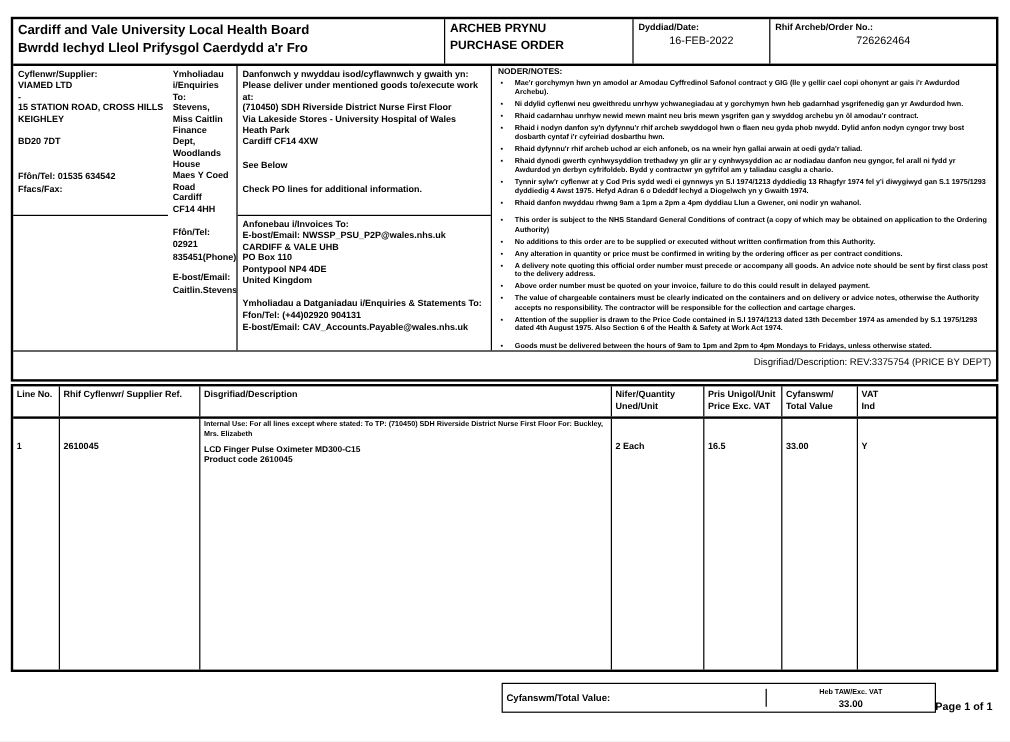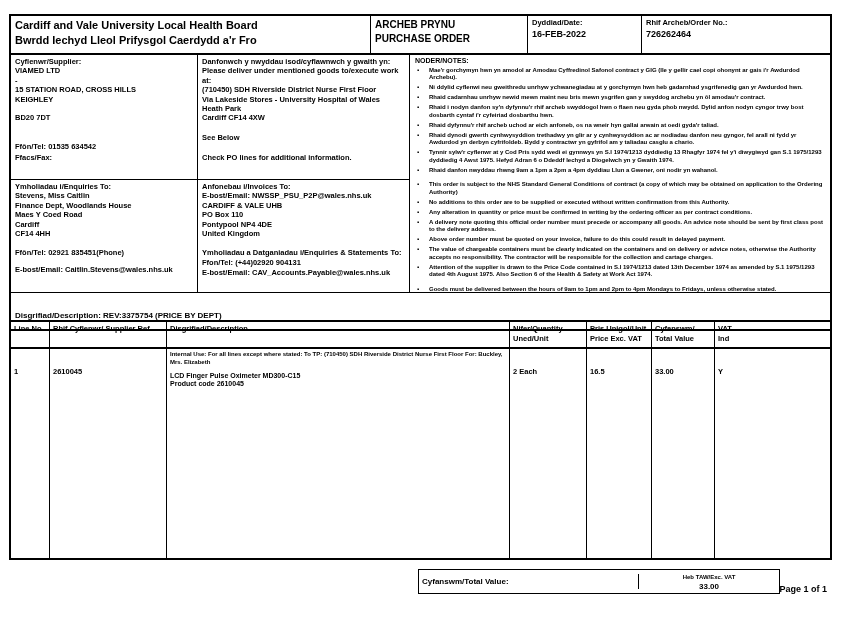--- a/index.html
+++ b/index.html
@@ -11,41 +11,41 @@
   
   .top-block { position:absolute; left:9px; top:14px; width:823px; border:2px solid #000; }
   .header-row { display:flex; border-bottom:2px solid #000; height:39px; }
   .hcell { padding:2px 4px; border-right:1px solid #000; overflow:hidden; }
   .hcell:last-child { border-right:none; }
   .h-title { width:360px; font-weight:bold; font-size:11px; line-height:1.35; }
   .h-doc   { width:157px; font-weight:bold; font-size:10px; line-height:1.4; }
   .h-date  { width:114px; }
   .h-order { flex:1; }
   .mini-label { font-weight:bold; font-size:7.5px; }
-  .mini-value { font-weight:bold; font-size:9px; margin-top:2px; }
+  .mini-value { font-weight:normal; font-size:9px; margin-top:2px;text-align:center; }
 
   .body-row { display:flex; height:237px; }
-  .col1 { width:187px; border-right:1px solid #000; display:flex; flex-direction:column; }
+  .col1 { width:187px; border-right:1px solid #000; display:flex; flex-direction:row; }
   .col2 { width:212px; border-right:1px solid #000; display:flex; flex-direction:column; }
   .col3 { flex:1; padding:2px 5px; overflow:hidden; }
   .sub-top { height:125px; border-bottom:1px solid #000; padding:2px 4px; overflow:hidden; }
   .sub-bottom { flex:1; padding:2px 4px; overflow:hidden; }
   .sec-label { font-weight:bold; font-size:7.5px; line-height:1.25; }
   .addr-line { font-weight:bold; font-size:7.5px; line-height:1.25; min-height:9px; }
   .spacer6 { height:6px; } .spacer10 { height:10px; }
   .contact-line { font-weight:bold; font-size:7.5px; line-height:1.4; }
 
   .notes-title { font-weight:bold; font-size:7px; }
   .note { position:relative; padding-left:14px; font-weight:bold; font-size:6px;
           line-height:1.25; margin-top:2.5px; }
   .note::before { content:"▪"; position:absolute; left:2px; top:0; font-size:6px; }
   .note.block-gap { margin-top:7px; }
 
-  .desc-row { border-top:1px solid #000; height:24px; padding:18px 4px;
-              font-weight:bold; font-size:8px; }
+  .desc-row { border-top:1px solid #000; height:24px; padding:4px 4px;
+              font-weight:normal; font-size:8px;text-align:right; }
 
   
   .items-table { position:absolute; left:9px; top:320px; width:823px; height:240px;
                  border:2px solid #000; display:flex; flex-direction:column; }
   .it-header { display:flex; border-bottom:2px solid #000; min-height:27px; }
   .it-body { flex:1; display:flex; }
   .itc { padding:2px 3px; border-right:1px solid #000; overflow:hidden; }
   .itc:last-child { border-right:none; }
   .c-line { width:39px; } .c-ref { width:117px; } .c-desc { width:343px; }
   .c-qty { width:77px; } .c-price { width:65px; } .c-total { width:63px; }

